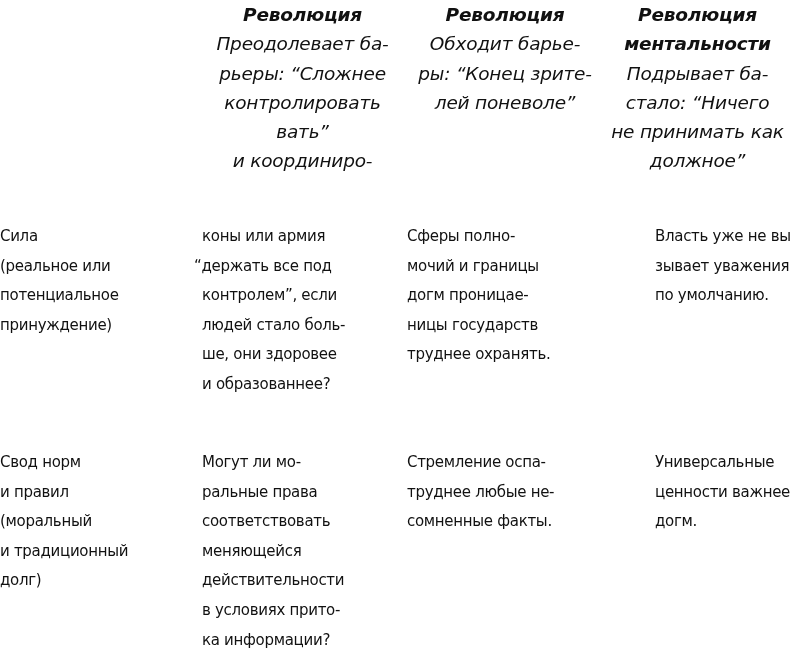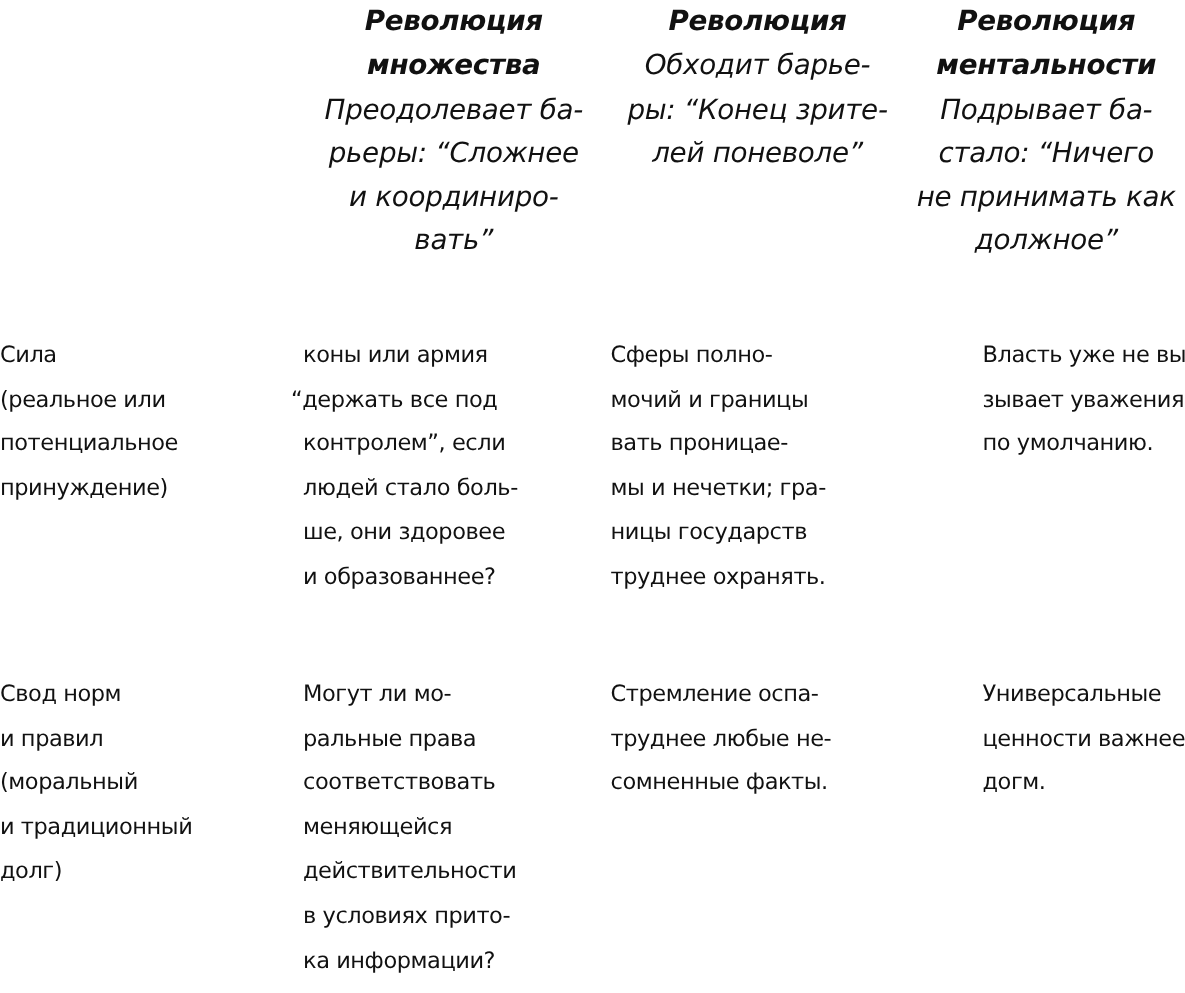--- a/index.html
+++ b/index.html
@@ -61,27 +61,27 @@
 <body>
 
 <div class="page">
   <div class="grid">
 
     <div class="hdr hdr-empty hdr-row"></div>
 
     <div class="hdr hdr-row">
       <span class="title">
         <span class="line">Революция</span>
-        <span class="line">множества</span>
       </span>
       <span class="sub">
         <span class="line">Преодолевает ба-</span>
         <span class="line">рьеры: “Сложнее</span>
+        <span class="line">контролировать</span>
+        <span class="line">вать”</span>
         <span class="line">и координиро-</span>
-        <span class="line">вать”</span>
       </span>
     </div>
 
     <div class="hdr hdr-row">
       <span class="title">
         <span class="line">Революция</span>
       </span>
       <span class="sub">
         <span class="line">Обходит барье-</span>
         <span class="line">ры: “Конец зрите-</span>
@@ -112,22 +112,21 @@
       <span class="line">коны или армия</span>
       <span class="line" style="margin-left:-8px;">“держать все под</span>
       <span class="line">контролем”, если</span>
       <span class="line">людей стало боль-</span>
       <span class="line">ше, они здоровее</span>
       <span class="line">и образованнее?</span>
     </div>
     <div class="cell c2 row1">
       <span class="line">Сферы полно-</span>
       <span class="line">мочий и границы</span>
-      <span class="line">вать проницае-</span>
-      <span class="line">мы и нечетки; гра-</span>
+      <span class="line">догм проницае-</span>
       <span class="line">ницы государств</span>
       <span class="line">труднее охранять.</span>
     </div>
     <div class="cell c3 row1">
       <span class="line">Власть уже не вы-</span>
       <span class="line">зывает уважения</span>
       <span class="line">по умолчанию.</span>
     </div>
 
     <div class="row-label row2">

